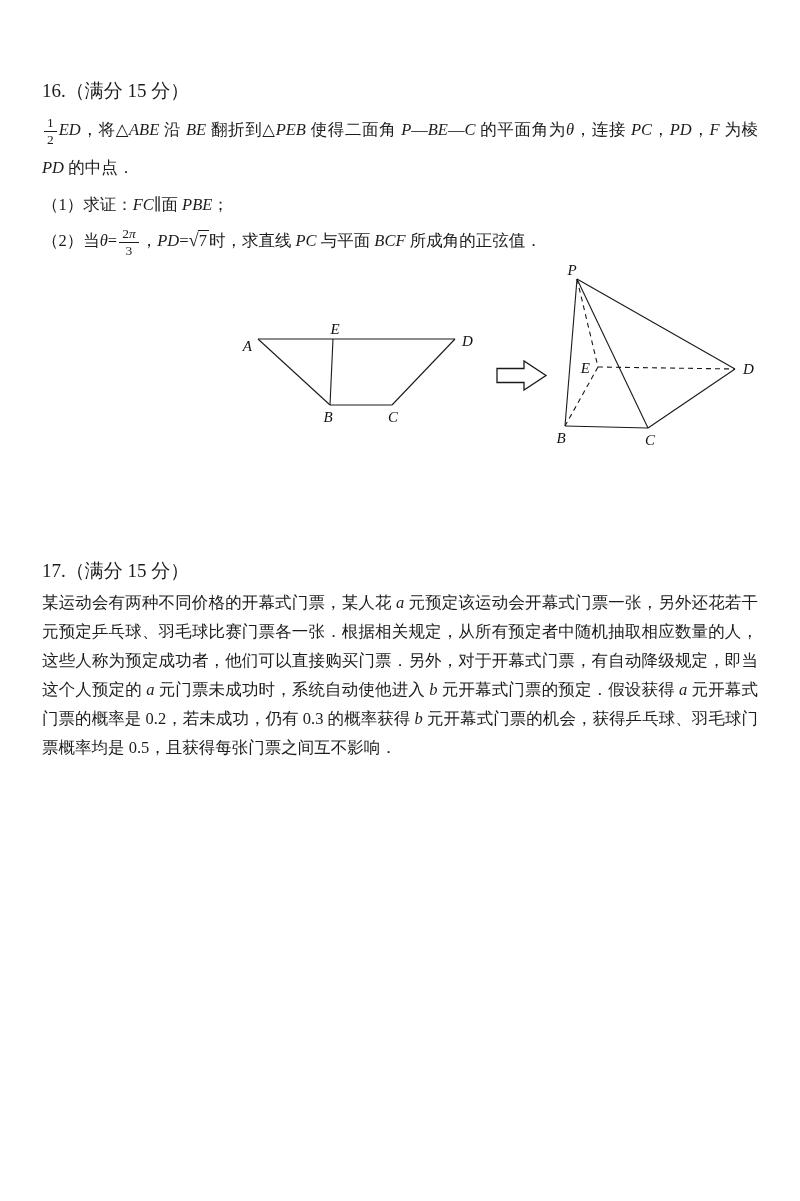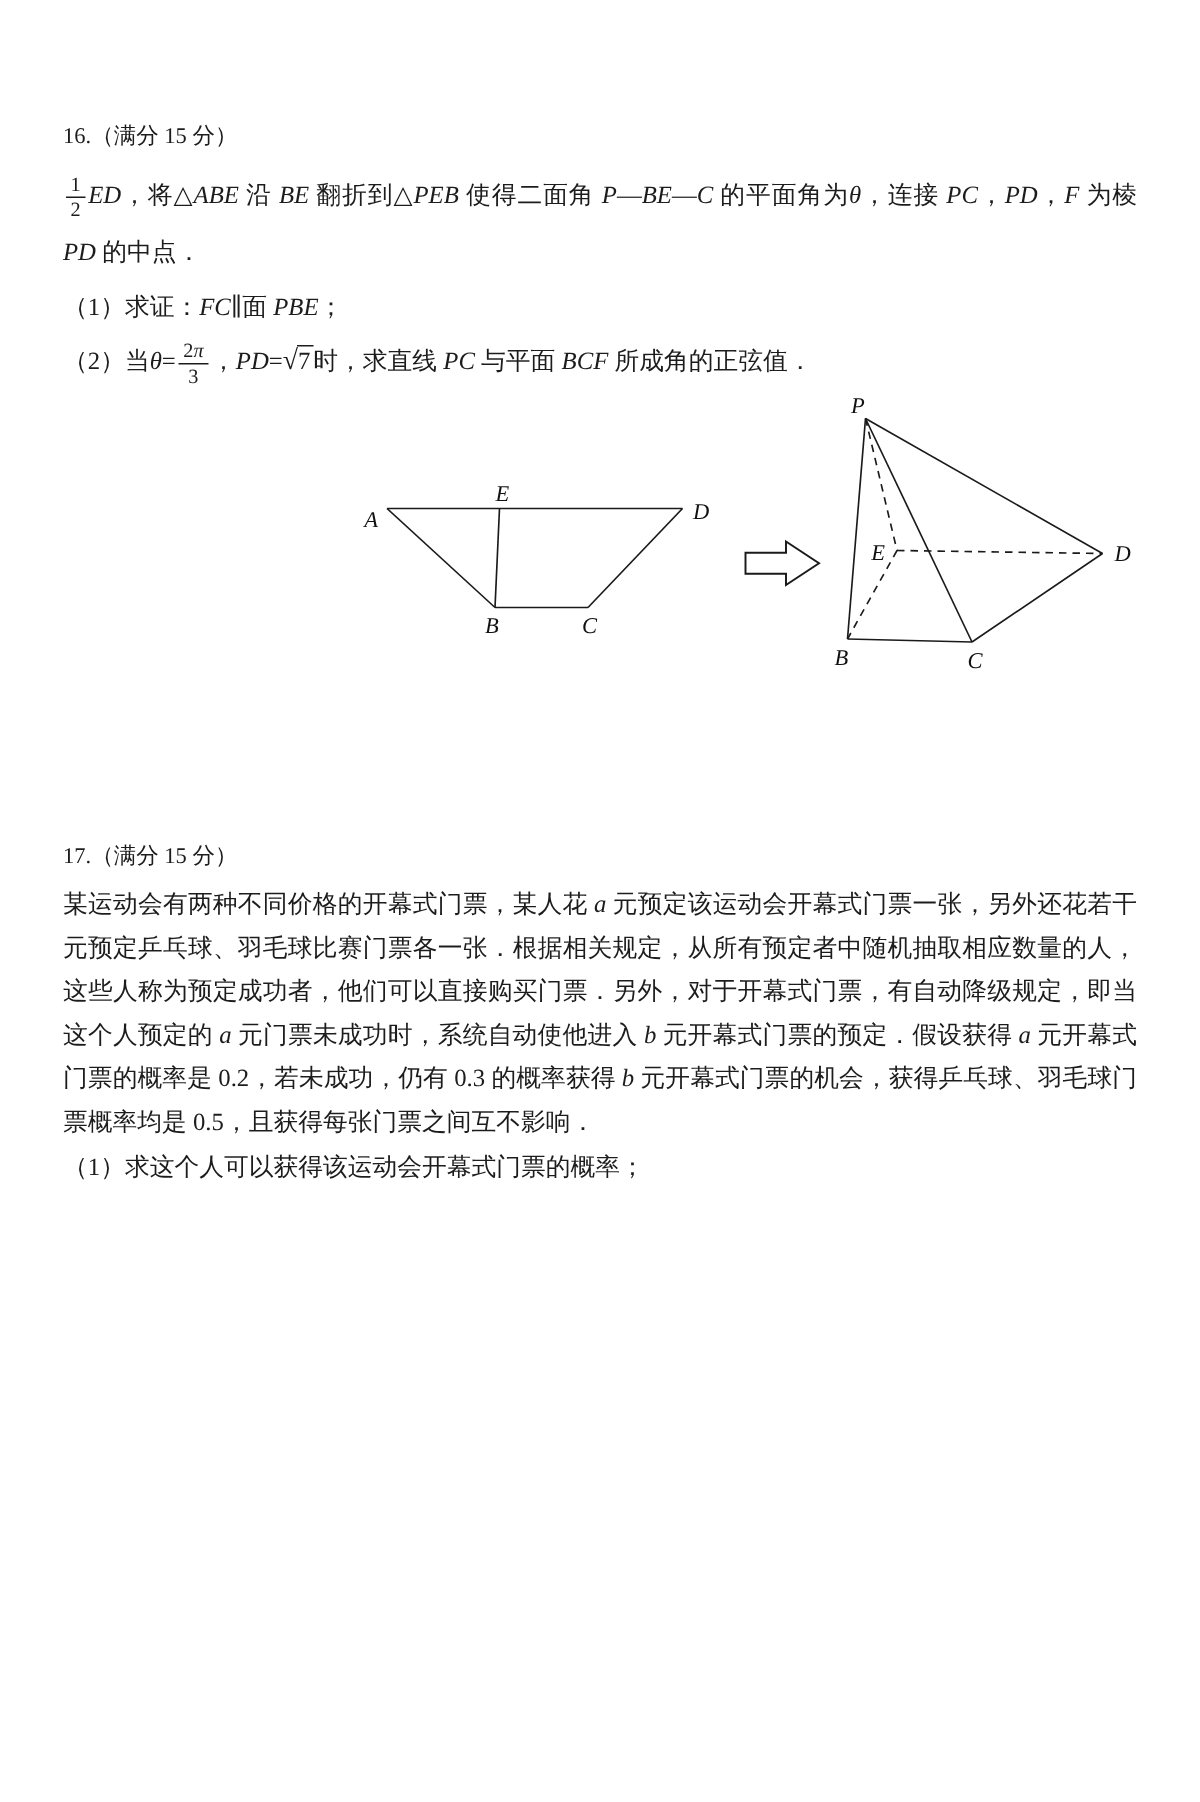--- a/index.html
+++ b/index.html
@@ -4,21 +4,21 @@
 <style>
   * { box-sizing: border-box; }
   html, body { margin: 0; padding: 0; }
   body { background: #ffffff; }
   .page {
     width: 800px; height: 1201px; position: relative; overflow: hidden;
     background: #ffffff; color: #1c1c1c;
     font-family: "Liberation Serif", "DejaVu Serif", serif;
     padding: 80px 42px 0 42px;
   }
-  .q-header { font-size: 15px; line-height: 22px; margin: 0; }
+  .q-header { font-size: 19px; line-height: 22px; margin: 0; }
   .q-body {
     font-size: 16.5px; line-height: 38px; margin: 9px 0 0 0;
     text-align: justify;
   }
   .q-item { font-size: 16.5px; line-height: 28px; margin: 4px 0 0 0; }
   .q-item.tall { line-height: 42px; margin-top: 0; }
   i { font-style: italic; }
 
   
   .frac {
@@ -101,16 +101,15 @@
           <text x="410" y="183" text-anchor="middle">C</text>
         </g>
 
       </svg>
     </div>
   </section>
 
   <section class="q17">
     <p class="q-header">17.（满分 15 分）</p>
     <p class="q-body">某运动会有两种不同价格的开幕式门票，某人花 <i>a</i> 元预定该运动会开幕式门票一张，另外还花若干元预定乒乓球、羽毛球比赛门票各一张．根据相关规定，从所有预定者中随机抽取相应数量的人，这些人称为预定成功者，他们可以直接购买门票．另外，对于开幕式门票，有自动降级规定，即当这个人预定的 <i>a</i> 元门票未成功时，系统自动使他进入 <i>b</i> 元开幕式门票的预定．假设获得 <i>a</i> 元开幕式门票的概率是 0.2，若未成功，仍有 0.3 的概率获得 <i>b</i> 元开幕式门票的机会，获得乒乓球、羽毛球门票概率均是 0.5，且获得每张门票之间互不影响．</p>
-    <p class="q-item">（1）求这个人可以获得该运动会开幕式门票的概率；</p>
   </section>
 
 </div>
 
 </body></html>

